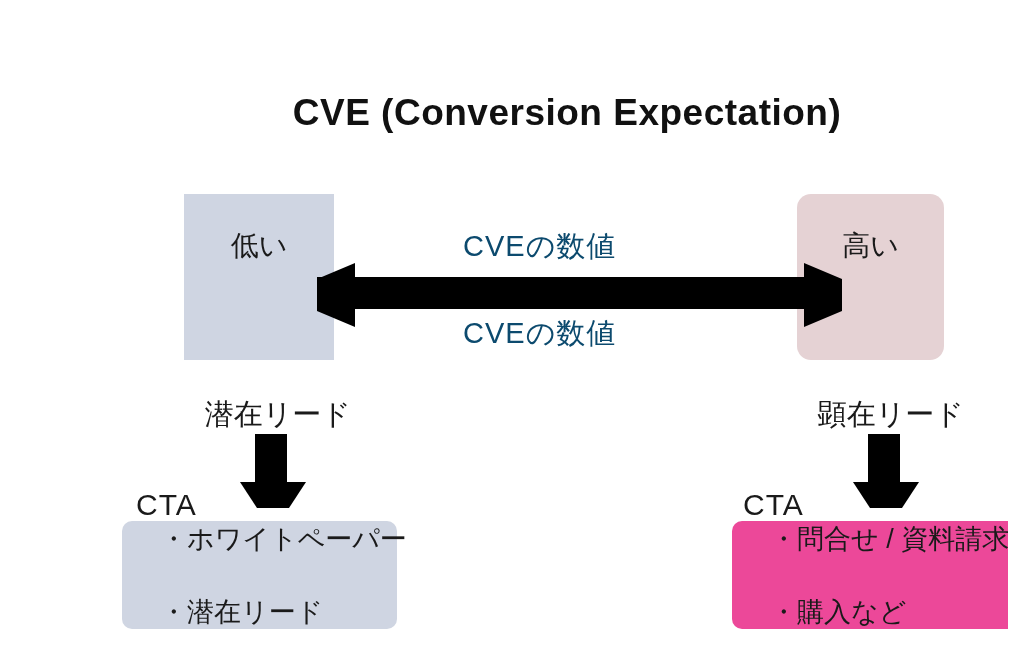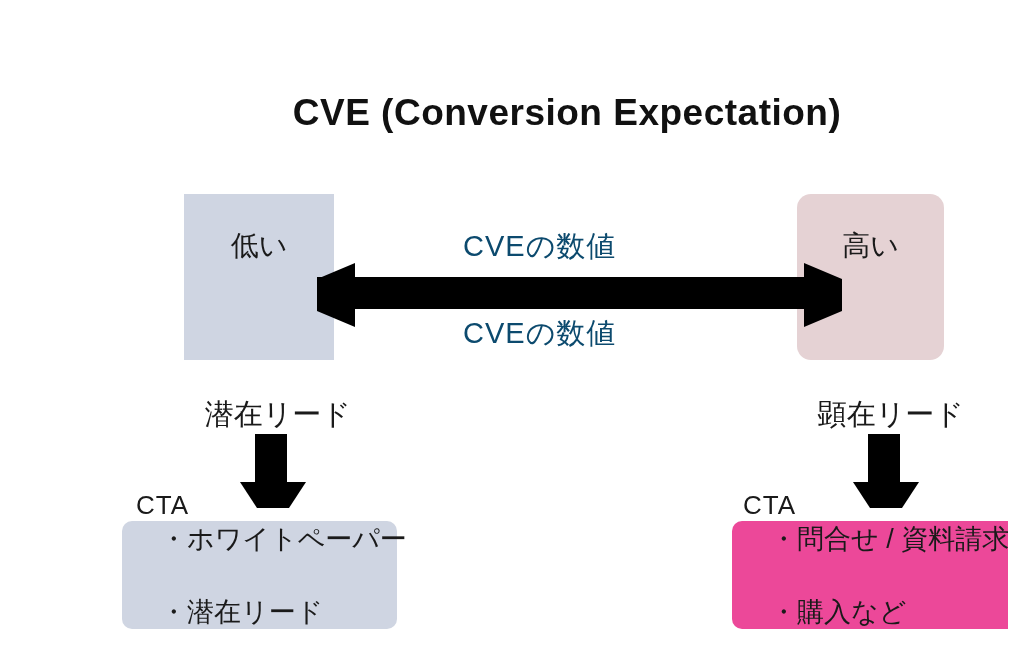--- a/index.html
+++ b/index.html
@@ -111,21 +111,21 @@
     width: 0; height: 0;
     border-left: 17px solid transparent;
     border-right: 17px solid transparent;
     border-top: 26px solid #000000;
   }
   .down-arrowhead.left  { left: 208px; }
   .down-arrowhead.right { left: 821px; }
   .cta-label {
     position: absolute;
     top: 442px;
-    font-size: 26px;
+    font-size: 30px;
     line-height: 30px;
     color: #1a1a1a;
     letter-spacing: 1px;
   }
   .cta-label.left  { left: 88px; }
   .cta-label.right { left: 695px; }
   .cta-box {
     position: absolute;
     top: 489px;
     height: 108px;

